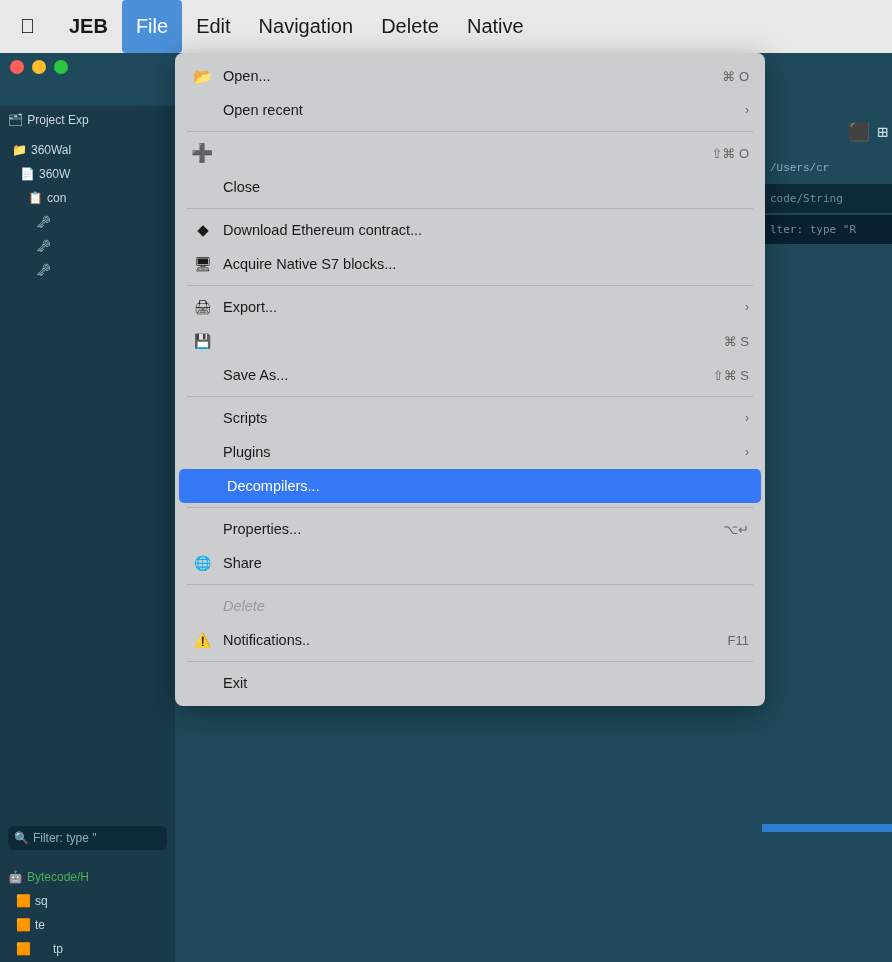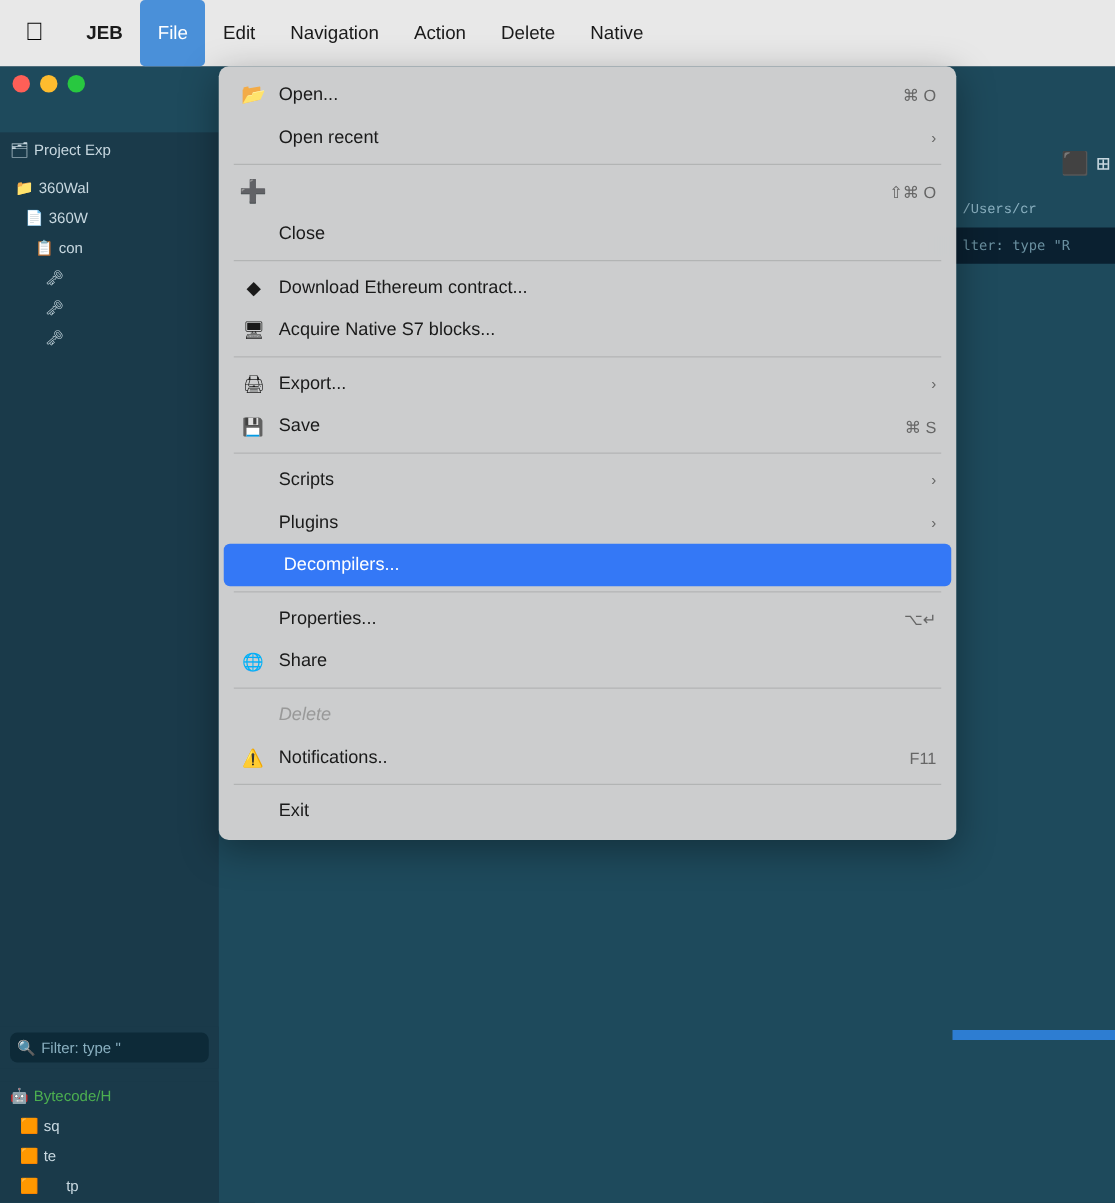--- a/index.html
+++ b/index.html
@@ -33,21 +33,21 @@
 
     .apple-logo {
       font-size: 20px;
     }
 
     .menubar-item {
       padding: 0 14px;
       height: 100%;
       display: flex;
       align-items: center;
-      font-size: 15px;
+      font-size: 20px;
       color: #1a1a1a;
       cursor: pointer;
       white-space: nowrap;
     }
 
     .menubar-item.active {
       background: #4a90d9;
       color: white;
       border-radius: 4px;
     }
@@ -272,21 +272,20 @@
 <body>
 
 <div class="menubar">
   <div class="menubar-apple">
     <span class="apple-logo"></span>
   </div>
   <div class="menubar-item jeb">JEB</div>
   <div class="menubar-item active">File</div>
   <div class="menubar-item">Edit</div>
   <div class="menubar-item">Navigation</div>
-  <div class="menubar-item">Action</div>
   <div class="menubar-item">Delete</div>
   <div class="menubar-item">Native</div>
 </div>
 
 <div class="traffic-lights">
   <div class="traffic-light tl-red"></div>
   <div class="traffic-light tl-yellow"></div>
   <div class="traffic-light tl-green"></div>
 </div>
 
@@ -354,20 +353,23 @@
   </div>
 
   <div class="right-peek">
     <div class="right-peek-toolbar">
       <span style="font-size:18px; cursor:pointer;">⬛</span>
       <span style="font-size:18px; cursor:pointer;">⊞</span>
     </div>
     <div style="padding: 6px 8px; font-size:11px; color:#8ab0c0; font-family:Liberation Mono, monospace;">
       /Users/cr
     </div>
+    <div style="margin-top:4px; padding: 4px 8px; font-size:11px; color:#6a90a0; font-family:monospace; background:#0d2a38; padding:8px;">
+      code/String
+    </div>
     <div style="margin-top:2px; padding:8px; font-size:11px; color:#6a90a0; font-family:monospace; background:#0a2030;">
       lter: type "R
     </div>
   </div>
 
   <div class="blue-bar"></div>
 
 </div>
 
 <div class="dropdown-overlay">
@@ -412,24 +414,28 @@
     <div class="menu-separator"></div>
 
     <div class="menu-item">
       <span class="item-icon" style="font-size:14px;">🖨</span>
       <span class="item-label">Export...</span>
       <span class="arrow">›</span>
     </div>
 
     <div class="menu-item">
       <span class="item-icon" style="font-size:14px;">💾</span>
-      <span class="item-label">Save</span>
       <span class="shortcut">⌘ S</span>
     </div>
 
+    <div class="menu-item">
+      <span class="item-icon"></span>
+      <span class="item-label">Save As...</span>
+      <span class="shortcut">⇧⌘ S</span>
+    </div>
 
     <div class="menu-separator"></div>
 
     <div class="menu-item">
       <span class="item-icon"></span>
       <span class="item-label">Scripts</span>
       <span class="arrow">›</span>
     </div>
 
     <div class="menu-item">

